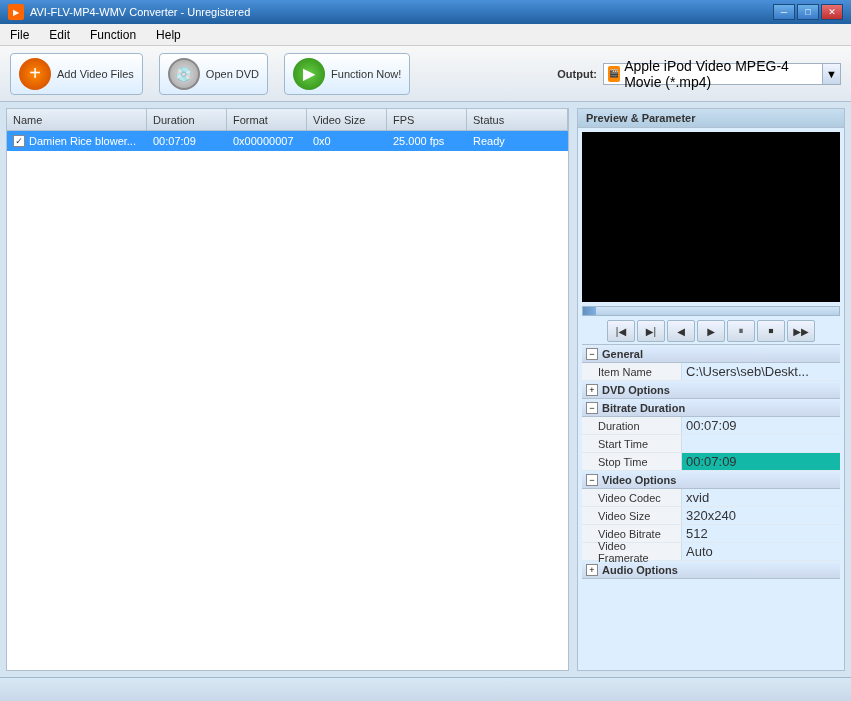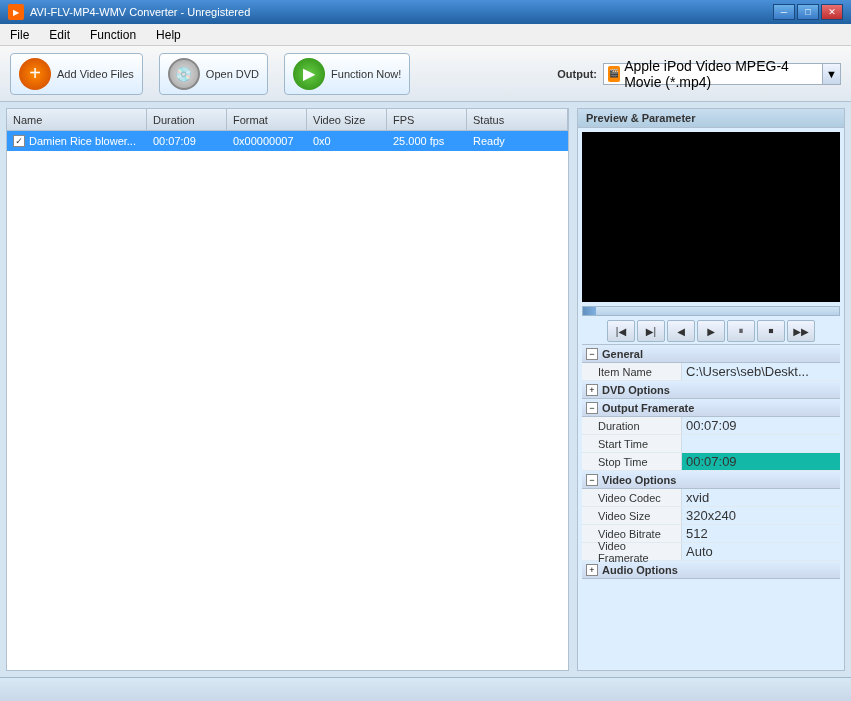--- a/index.html
+++ b/index.html
@@ -178,21 +178,21 @@
         <div class="prop-value">C:\Users\seb\Deskt...</div>
       </div>
 
       <div class="prop-section-header">
         <div class="prop-expand">+</div>
         <span class="prop-section-title">DVD Options</span>
       </div>
 
       <div class="prop-section-header">
         <div class="prop-expand">−</div>
-        <span class="prop-section-title">Output Framerate</span>
+        <span class="prop-section-title">Bitrate Duration</span>
       </div>
       <div class="prop-row">
         <div class="prop-key">Duration</div>
         <div class="prop-value">00:07:09</div>
       </div>
       <div class="prop-row">
         <div class="prop-key">Start Time</div>
       </div>
       <div class="prop-row selected">
         <div class="prop-key">Stop Time</div>

